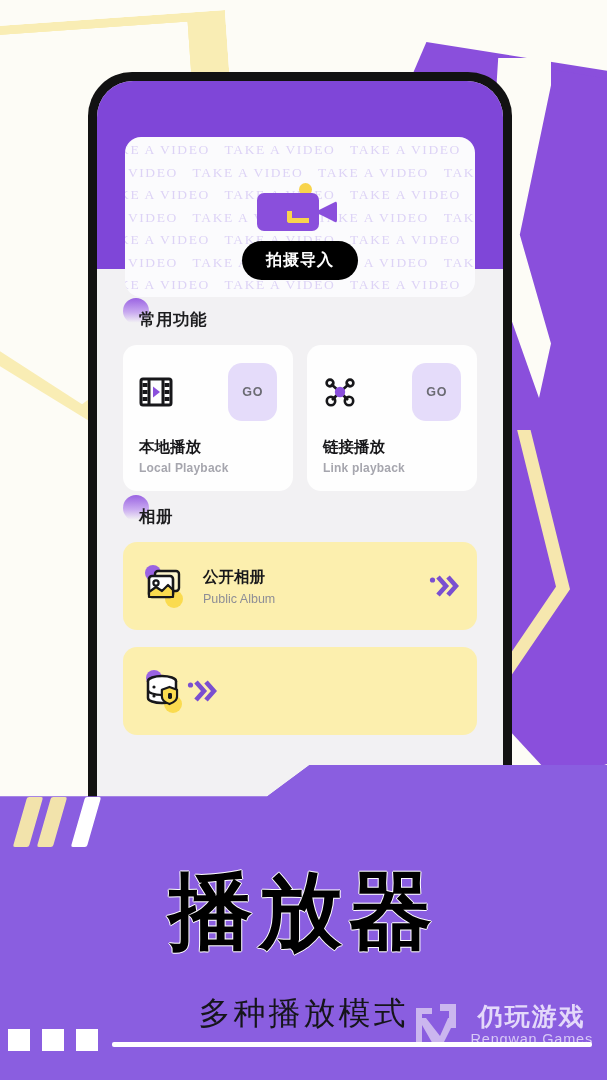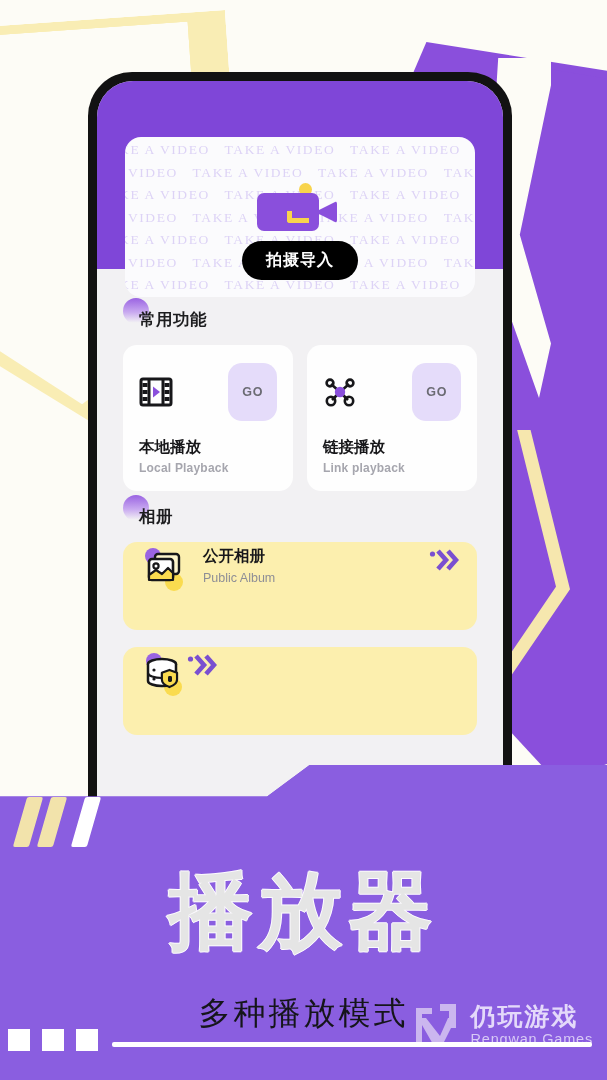--- a/index.html
+++ b/index.html
@@ -128,21 +128,21 @@
     background:#e5dcfa; color:#6b6b73; font-size:12.5px; font-weight:bold;
     padding:22px 14px; border-radius:14px; letter-spacing:0.6px;
   }
   .card-title{ font-size:15.5px; font-weight:bold; color:#17171a; margin-top:16px; }
   .card-sub{ font-size:12px; color:#a6a6ae; margin-top:3px; letter-spacing:0.2px;font-weight:bold; }
 
   
   .albums{ padding:0 26px; display:flex; flex-direction:column; gap:17px; }
   .album-row{
     background:#fcefae; border-radius:14px; height:88px;
-    display:flex; align-items:flex-start; padding:4px 18px; cursor:pointer;
+    display:flex; align-items:center; padding:11px 18px; cursor:pointer;
     position:relative;
   }
   .album-ic{ width:46px; height:46px; position:relative; flex:none; }
   .album-txt{ margin-left:16px; flex:1; }
   .album-title{ font-size:15.5px; font-weight:bold; color:#17171a; }
   .album-sub{ font-size:12.5px; color:#8e8e96; margin-top:4px; }
 
   
   .banner{
     position:absolute; left:0; bottom:0; width:607px; height:315px;
@@ -152,37 +152,37 @@
   .banner-shape{
     position:absolute; left:0; bottom:0; width:607px; height:315px;
     background:#8a5ee0;
   }
   .slash{ position:absolute; width:16px; height:50px; transform:skewX(-16deg); border-radius:2px; }
   .sq{ position:absolute; width:22px; height:22px; background:#ffffff; }
   .bline{ position:absolute; height:5px; background:#ffffff; border-radius:2px; }
 
   .big-title{
     position:absolute; left:0; right:0; top:104px; text-align:center;
-    color:#e5e5e5; font-size:84px; font-weight:bold;
+    color:#000000; font-size:84px; font-weight:bold;
     letter-spacing:6px; line-height:1;
     font-family:"DejaVu Sans","Liberation Sans",sans-serif;
     text-shadow:0 0 1px #fdfbff, 1px 0 0 #fdfbff, 0 1px 0 #fdfbff, -1px 0 0 #fdfbff, 0 -1px 0 #fdfbff;
   }
   .sub-title{
     position:absolute; left:0; right:0; top:227px; text-align:center;
     color:#15151a; font-size:32px; letter-spacing:3px;
     font-family:"DejaVu Serif","Liberation Serif",serif;
   }
 
   .logo{
     position:absolute; right:14px; bottom:30px;
     display:flex; align-items:center; gap:9px;
   }
   .logo-mark{ width:52px; height:52px; position:relative; flex:none; }
-  .logo-txt{ display:flex; flex-direction:column; }
+  .logo-txt{ display:flex; flex-direction:column;text-align:center; }
   .logo-cn{ font-size:25px; color:#e4d9fa; font-weight:bold; letter-spacing:2px; line-height:1.12; }
   .logo-en{ font-size:14.5px; color:#d8c9f6; letter-spacing:0.8px; margin-top:1px; }
 </style>
 </head>
 <body>
 
 <div class="bg">
   <div class="bg-yellow-tl"></div>
   <div class="bg-white-tl"></div>
 

